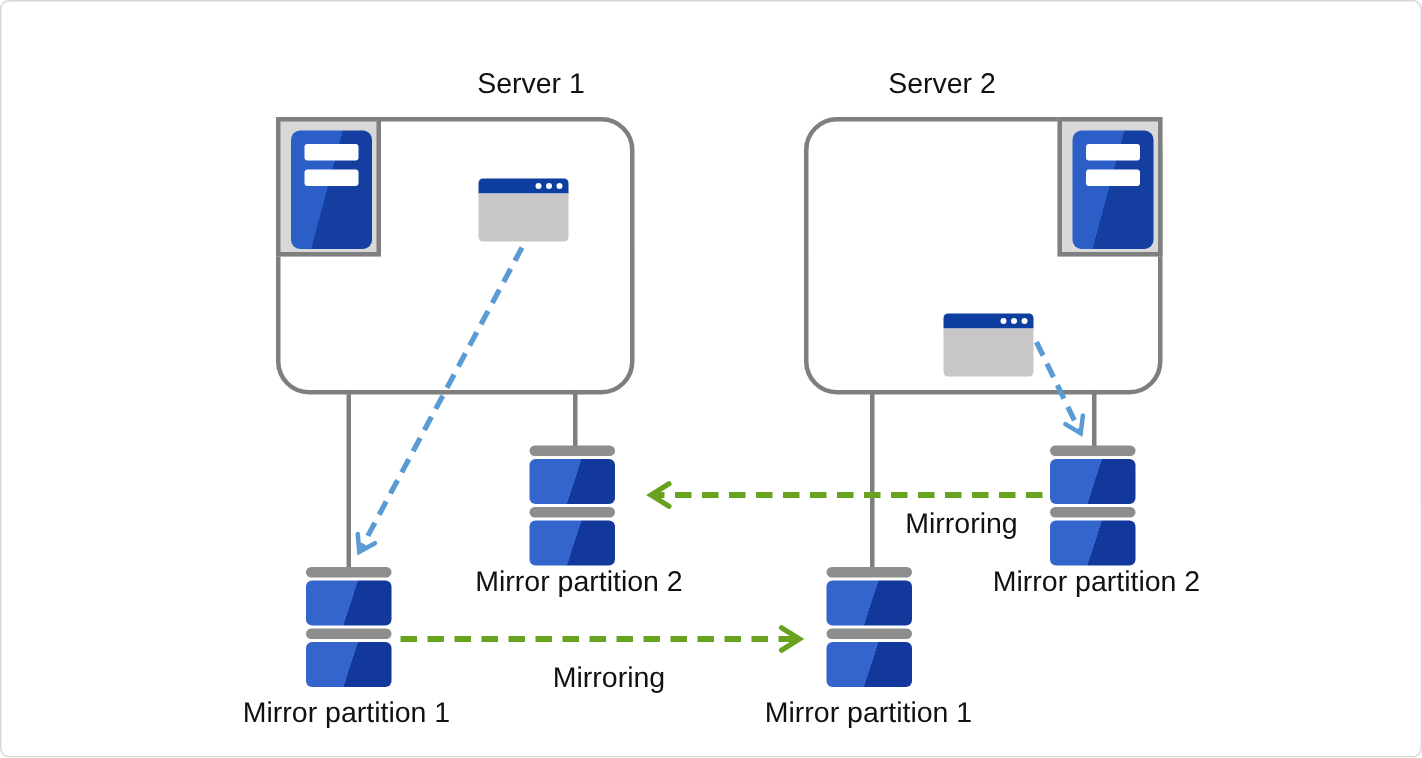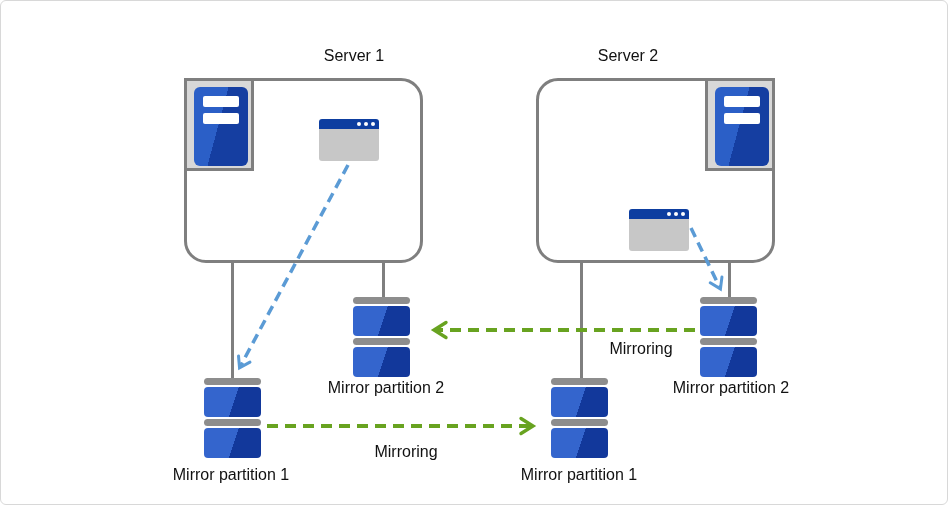--- a/index.html
+++ b/index.html
@@ -1,21 +1,21 @@
 <!DOCTYPE html>
 <html><head>
 <meta charset="utf-8">
 <style>
   html,body{margin:0;padding:0;background:#fff;}
   .canvas{
     position:relative;width:948px;height:505px;background:#ffffff;
     border:1px solid #d8d8d8;border-radius:6px;box-sizing:border-box;overflow:hidden;
     font-family:"Liberation Sans", sans-serif;color:#111;
   }
-  .lbl{position:absolute;font-size:16px;text-align:center;line-height:1.2;white-space:nowrap;}
+  .lbl{position:absolute;font-size:19px;text-align:center;line-height:1.2;white-space:nowrap;}
 
   
   .server-box{
     position:absolute;width:239px;height:185px;box-sizing:border-box;
     border:3px solid #7f7f7f;border-radius:22px;background:#fff;z-index:1;
   }
   .icon-frame{
     position:absolute;width:70px;height:93px;box-sizing:border-box;
     border:3px solid #7f7f7f;background:#d8d8d8;z-index:2;
   }

